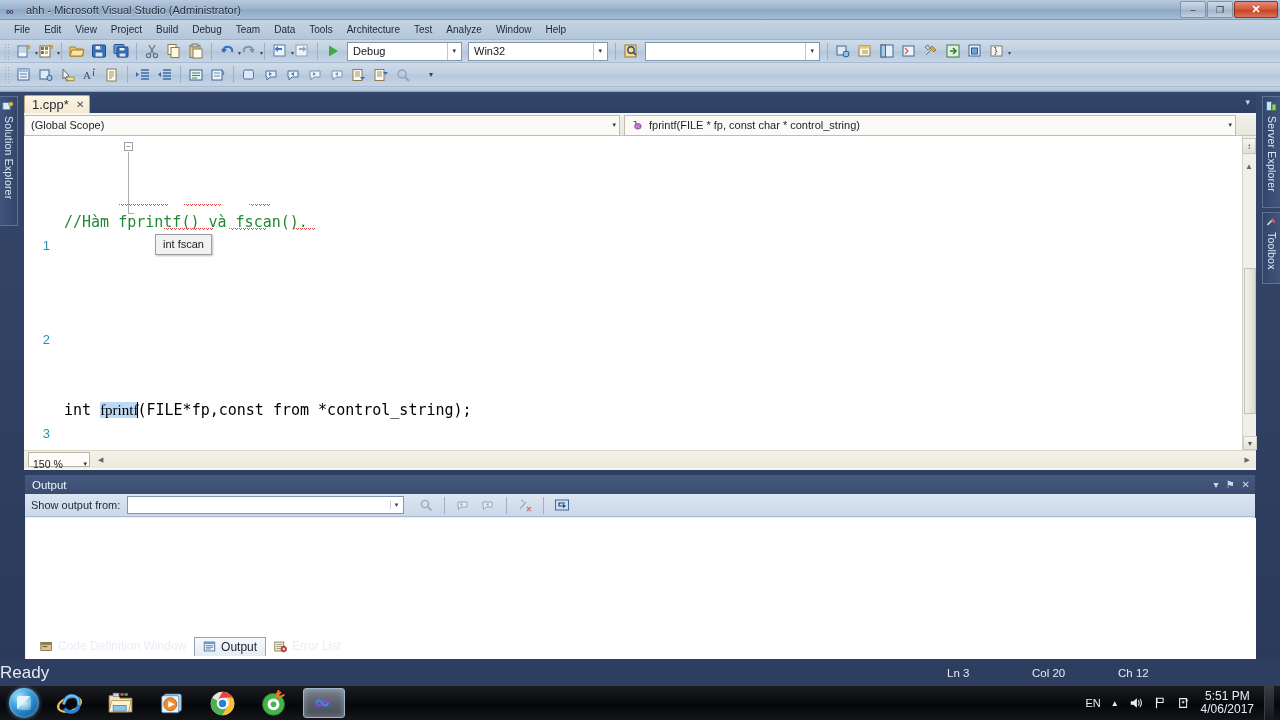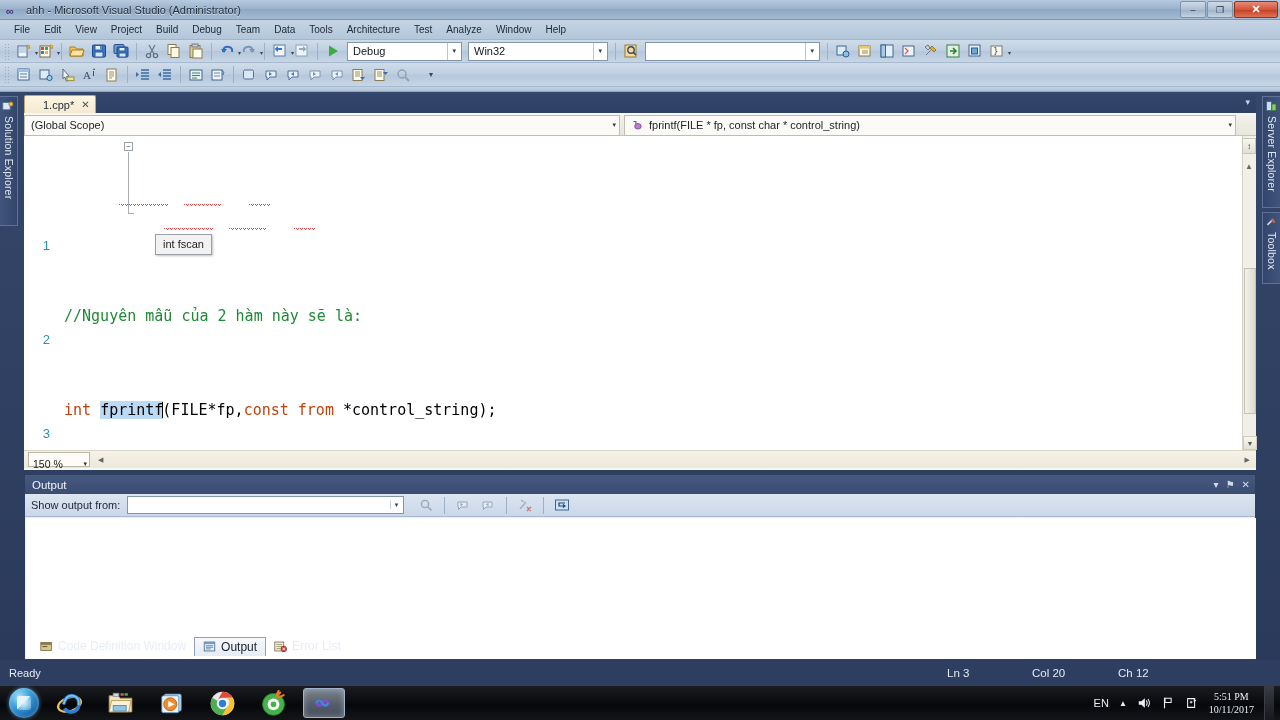--- a/index.html
+++ b/index.html
@@ -129,21 +129,21 @@
     position: absolute; left: 24px; top: 94px; width: 1232px; height: 19px;
     background: linear-gradient(to bottom, #33456a, #2e4064);
   }
   .doctab {
     position: absolute; left: 0px; top: 1px; height: 18px;
     background: linear-gradient(to bottom, #fdf6e3 0%, #f6ead0 100%);
     border: 1px solid #b9a87c; border-bottom: none;
     border-radius: 2px 2px 0 0;
     display: flex; align-items: center; padding: 0 5px 0 7px; gap: 7px;
   }
-  .doctab .t-label { font-size: 11px; color: #1e2733; margin-left: 11px; }
+  .doctab .t-label { font-size: 13px; color: #1e2733; }
   .doctab .t-close { font-size: 10px; color: #44506a; }
   .tab-chevron {
     position: absolute; right: 6px; top: 3px; font-size: 9px; color: #c8d6ea;
   }
   .navbar {
     position: absolute; left: 24px; top: 115px; width: 1232px; height: 21px;
     background: linear-gradient(to bottom, #f2f1ea, #e8e7dd);
     display: flex; align-items: center;
     border-bottom: 1px solid #c6c4b5;
   }
@@ -178,23 +178,23 @@
   .fold-box {
     position: absolute; left: 100px; top: 6px; width: 9px; height: 9px;
     border: 1px solid #9aa0a6; background: #fff;
     font-size: 8px; line-height: 7px; text-align: center; color: #555; font-family: "Liberation Sans", sans-serif;
   }
   .fold-line {
     position: absolute; left: 104px; top: 16px; width: 1px; height: 62px; background: #a8aeb4;
   }
   .fold-foot { position: absolute; left: 104px; top: 77px; width: 6px; height: 1px; background: #a8aeb4; }
   .cmt { color: #1f8a35; }
-  .kw  { color: #c2410c; }
+  .kw  { color: #000000; }
   .pl  { color: #000000; }
-  .sel { background: #bcd9f5; }
+  .sel { background: #bcd9f5; font-family: Liberation Serif, serif; }
   .caret { display:inline-block; width:1px; height:16px; background:#000; vertical-align:-3px; margin:0 -1px;}
   .wsquig {
     position:absolute; height:3px;
     background:
       radial-gradient(circle at 1.5px 3px, transparent 1.6px, #e03c3c 1.7px, #e03c3c 2.3px, transparent 2.4px);
     background-size: 4px 4px; opacity:.95;
   }
   .tooltip {
     position: absolute; left: 155px; top: 234px;
     background: #f2f2f2; border: 1px solid #9aa0a6;
@@ -271,21 +271,21 @@
     background: linear-gradient(to bottom,#f7f9fc,#e6ecf5);
     color: #18202c; border: 1px solid #8fa3bd; border-bottom:none;
   }
 
   
   .statusbar {
     position: absolute; left: 0; top: 660px; width: 1280px; height: 26px;
     background: #2e3e60;
     display: flex; align-items: center;
   }
-  .st-ready { font-size: 11px; color:#e4ebf6; margin-left: 9px; }
+  .st-ready { font-size: 17px; color:#e4ebf6; }
   .st-cell { position:absolute; font-size: 11.5px; color:#e4ebf6; }
 
   
   .taskbar {
     position: absolute; left: 0; top: 686px; width: 1280px; height: 34px;
     background: linear-gradient(to bottom, #1b1c20 0%, #0b0c10 45%, #06070a 55%, #141519 100%);
     display: flex; align-items: center;
   }
   .start-orb {
     width: 30px; height: 30px; border-radius: 50%; margin-left: 9px;
@@ -307,21 +307,21 @@
   }
   .tb-app.active {
     background: linear-gradient(to bottom, rgba(200,214,230,.55), rgba(130,150,175,.45));
     border: 1px solid #9fb4cd;
     box-shadow: inset 0 0 6px rgba(255,255,255,.35);
   }
   .tray {
     position: absolute; right: 0; top: 0; height: 34px; display:flex; align-items:center;
     color: #e8eef7; font-size: 11px; gap: 10px; padding-right: 6px;
   }
-  .tray-clock { text-align:center; line-height:13px; font-size:10px;font-family:Liberation Serif, serif; }
+  .tray-clock { text-align:center; line-height:13px; font-size:12px; }
   .tray-edge { width: 10px; height: 34px; background: linear-gradient(to bottom,#3a3c44,#17181d); border-left:1px solid #3c3e46;}
 </style>
 </head>
 <body>
 
 <div id="app">
 
   <div class="titlebar">
     <div class="tb-icon">
       <span class="inf">∞</span>
@@ -703,25 +703,25 @@
 
   <div class="code-area">
     <div class="fold-box">−</div>
     <div class="fold-line"></div>
     <div class="fold-foot"></div>
 
     <div class="code-lines">
 
       <div class="cline">
         <span class="lnum">1</span>
+        <span class="ctext"><span class="cmt">//Hàm fprintf() và fscan().</span></span>
       </div>
 
       <div class="cline">
         <span class="lnum">2</span>
-        <span class="ctext"><span class="cmt">//Nguyên mẫu của 2 hàm này sẽ là:</span></span>
       </div>
 
       <div class="cline">
         <span class="lnum">3</span>
         <span class="ctext"><span class="kw">int </span><span class="sel">fprintf</span><span class="caret"></span><span class="pl">(FILE*fp,</span><span class="kw">const from </span><span class="pl">*control_string);</span></span>
       </div>
 
       
 
     </div>
@@ -916,19 +916,19 @@
         <path d="M4 2 v12" stroke="#e9eef7" stroke-width="1.3"></path>
         <path d="M4.6 2.5 h7 v5 h-7z" fill="none" stroke="#e9eef7" stroke-width="1.2"></path>
       </svg>
       <svg width="14" height="14" viewBox="0 0 16 16">
         <path d="M3 3 h8 v10 H3z" fill="none" stroke="#e9eef7" stroke-width="1.2"></path>
         <path d="M10 3 l3 2 -3 2z" fill="#e9eef7"></path>
         <path d="M5.5 7 h3 M7 5.5 v3" stroke="#e9eef7" stroke-width="1.1"></path>
       </svg>
       <span class="tray-clock">
         <span style="display:block;">5:51 PM</span>
-        <span style="display:block;">10/11/2017</span>
+        <span style="display:block;">4/06/2017</span>
       </span>
       <span class="tray-edge"></span>
     </div>
   </div>
 
 </div>
 
 </body></html>

